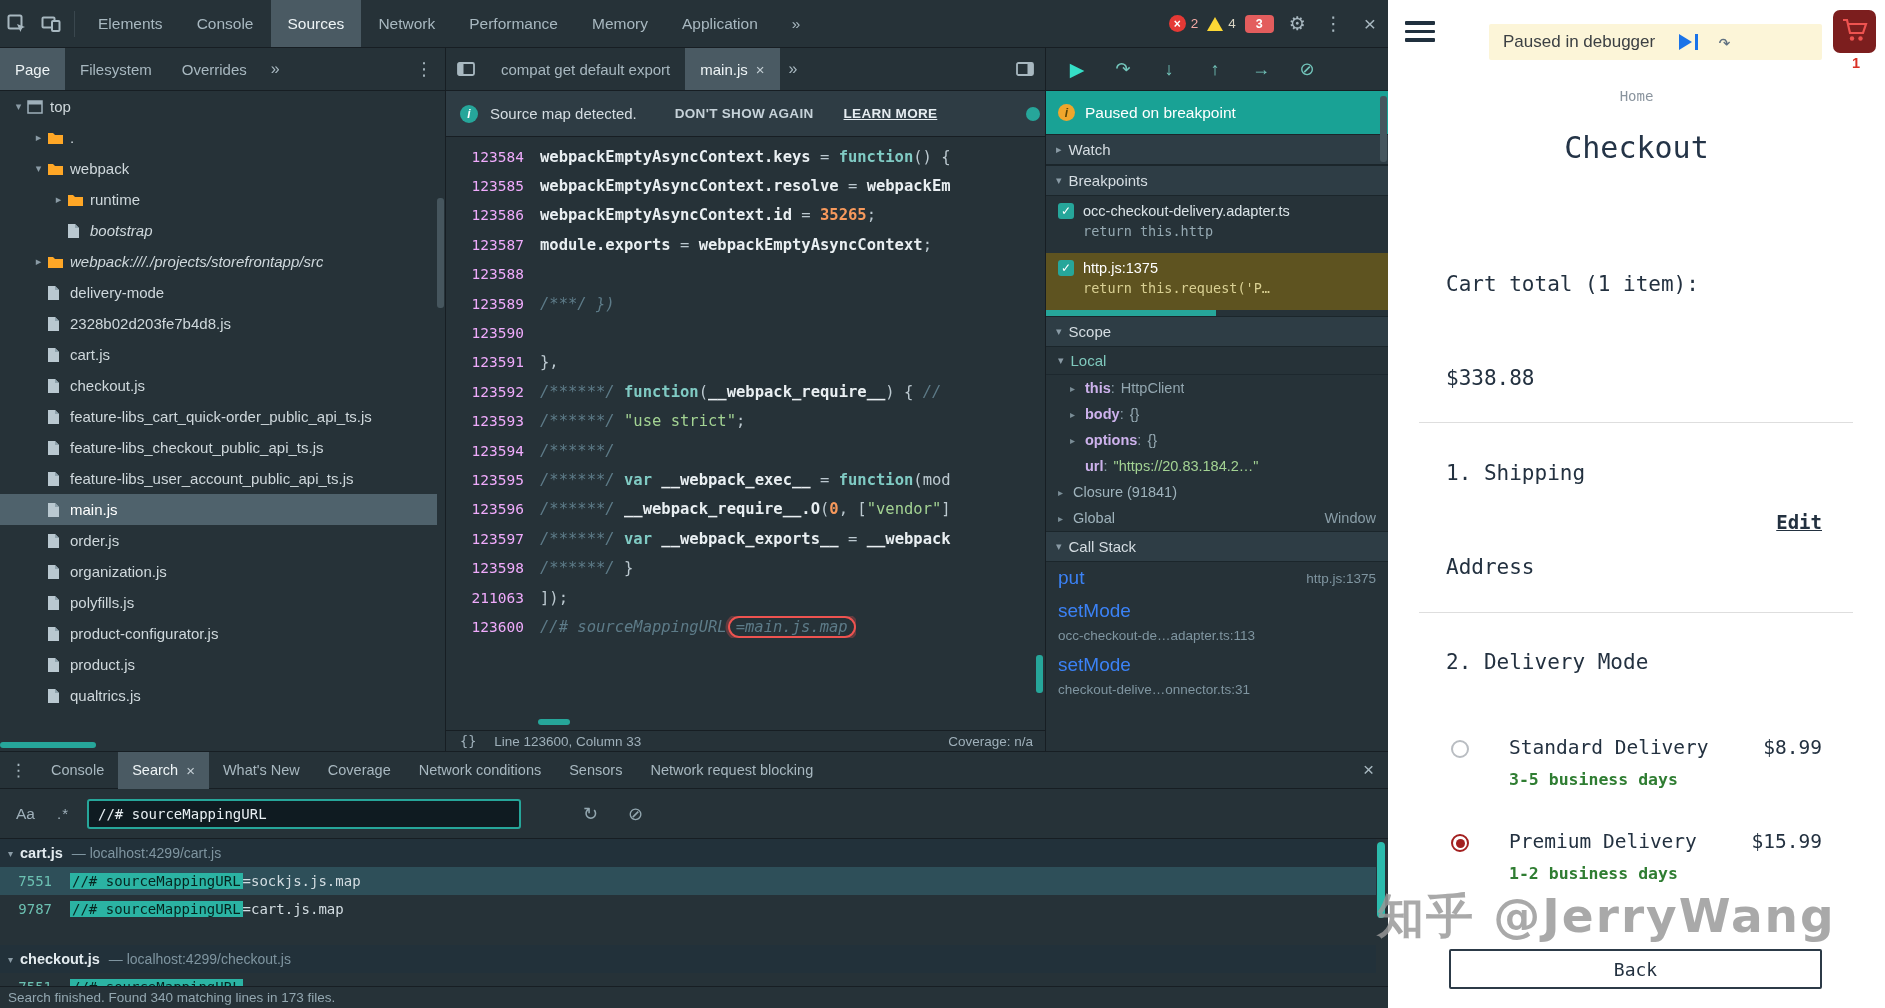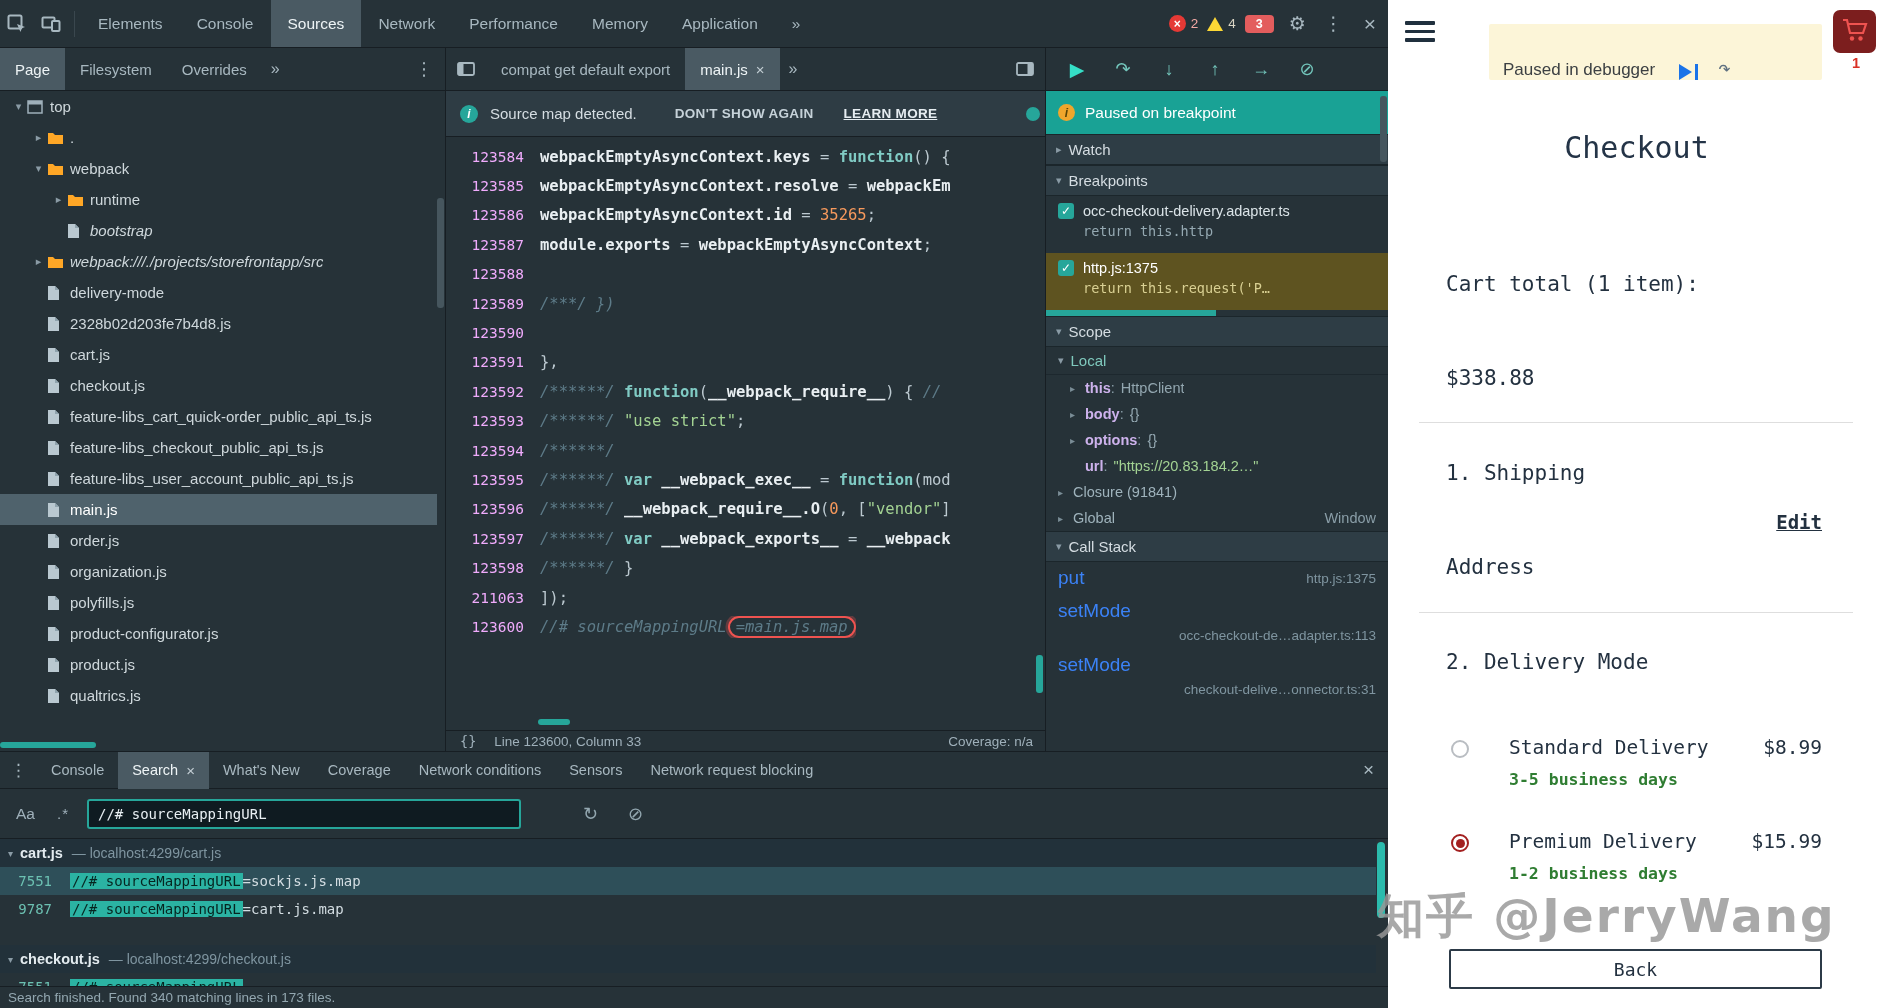--- a/index.html
+++ b/index.html
@@ -54,21 +54,21 @@
   .notif-btn{margin-left:38px;font-weight:700;font-size:13.5px;color:#c6d2d9;letter-spacing:.3px;white-space:nowrap;}
   .notif-link{margin-left:30px;font-weight:700;font-size:13.5px;color:#e6edf1;text-decoration:underline;letter-spacing:.3px;white-space:nowrap;}
   .notif-dot{width:14px;height:14px;border-radius:50%;background:#26a69a;margin-left:auto;margin-right:5px;flex:none;}
 
   #ed-code{position:absolute;top:89px;left:0;right:0;bottom:21px;overflow:hidden;font-family:"DejaVu Sans Mono",monospace;padding-top:5px;}
   .cl{height:29.4px;display:flex;align-items:center;}
   .cl .g{width:78px;flex:none;text-align:right;padding-right:16px;color:#f0abfc;font-size:14.5px;}
   .cl .c{white-space:pre;font-size:15.5px;color:#bcc9d0;overflow:hidden;}
   .tk-id{color:#e9eff2;font-weight:600;}
   .tk-kw{color:#80cbc4;font-weight:700;}
-  .tk-num{color:#f7995c;}
+  .tk-num{color:#f7995c;font-weight:bold;}
   .tk-str{color:#a3d393;}
   .tk-cmt{color:#5d7b88;font-style:italic;}
   .tk-pun{color:#bcc9d0;}
   .annot{display:inline-block;border:2px solid #ee5350;border-radius:12px;padding:0 6px;box-shadow:0 0 0 2.5px rgba(238,83,80,.3);margin-left:1px;}
   #ed-vscroll{position:absolute;right:2px;bottom:58px;width:7px;height:38px;background:#26a69a;border-radius:3px;}
   #ed-hscroll{position:absolute;left:92px;bottom:26px;width:32px;height:6px;background:#26a69a;border-radius:3px;}
   #ed-status{position:absolute;left:0;right:0;bottom:0;height:21px;border-top:1px solid #171e23;display:flex;align-items:center;font-size:13.5px;color:#9fb0ba;box-sizing:border-box;}
   #ed-braces{margin-left:14px;font-family:"DejaVu Sans Mono",monospace;}
   #ed-cursor{margin-left:18px;}
   #ed-coverage{margin-left:auto;margin-right:12px;}
@@ -102,21 +102,21 @@
   .sv .grpnm{color:#9fb3bc;}
   .sv .sep{color:#8a9ea8;margin-right:6px;}
   .sv .val{color:#93a7b0;white-space:nowrap;overflow:hidden;}
   .sv .val.str{color:#a3d393;}
   .sv .right{margin-left:auto;color:#8a9ea8;}
   #dbg-stack{position:absolute;top:514px;left:0;right:0;}
   .cs-inline{height:32px;display:flex;align-items:center;padding:0 12px;}
   .cs-two{height:54px;padding:6px 12px 0 12px;box-sizing:border-box;}
   .cs-fn{font-size:19px;color:#3b82f6;}
   .cs-loc{margin-left:auto;font-size:13.5px;color:#7f95a0;white-space:nowrap;}
-  .cs-two .cs-loc{display:block;text-align:right;margin-top:6px;}
+  .cs-two .cs-loc{display:block;text-align:left;margin-top:6px;}
   #dbg-vscroll{position:absolute;right:1px;top:48px;width:7px;height:66px;background:#46565e;border-radius:3px;}
 
   
   #dt-drawer{position:absolute;left:0;top:751px;width:100%;height:257px;border-top:1px solid #171e23;box-sizing:border-box;background:#263238;}
   #dr-tabs{height:37px;display:flex;align-items:center;border-bottom:1px solid #171e23;font-size:14.5px;color:#a8b8c0;box-sizing:border-box;}
   #dr-tabs .lead-kebab{padding:0 10px;font-size:17px;}
   .drt{padding:0 14px;height:37px;display:flex;align-items:center;gap:8px;white-space:nowrap;}
   .drt.active{background:#4a5a63;color:#eef4f6;}
   #dr-close{margin-left:auto;margin-right:14px;font-size:19px;color:#a8b8c0;}
   #dr-toolbar{height:50px;display:flex;align-items:center;border-bottom:1px solid #171e23;box-sizing:border-box;}
@@ -137,21 +137,21 @@
   .rm .match{background:#2bb3a3;color:#062520;padding:0 2px;white-space:pre;}
   .rm .post{color:#d3dde2;white-space:pre;}
   .rg-gap{height:22px;}
   #dr-status{position:absolute;left:0;right:0;bottom:0;height:22px;background:#263238;border-top:1px solid #171e23;display:flex;align-items:center;padding-left:8px;font-size:13.5px;color:#93a7b0;box-sizing:border-box;z-index:4;}
   #dr-vscroll{position:absolute;right:3px;top:90px;width:8px;height:76px;background:#2bbbad;border-radius:4px;z-index:5;}
 
   
   #page{position:absolute;left:1388px;top:0;width:497px;height:1008px;background:#fff;font-family:"DejaVu Sans Mono",monospace;color:#233140;}
   #hamburger{position:absolute;left:17px;top:21px;width:30px;}
   .hbar{height:3.5px;background:#20303e;margin-bottom:5px;border-radius:1px;}
-  #paused-banner{position:absolute;left:101px;top:24px;width:333px;height:56px;background:#fcf5d8;display:flex;align-items:flex-end;box-sizing:border-box;padding-left:14px;border-radius:2px;}
+  #paused-banner{position:absolute;left:101px;top:24px;width:333px;height:36px;background:#fcf5d8;display:flex;align-items:center;box-sizing:border-box;padding-left:14px;border-radius:2px;}
   #pb-text{font-size:17px;color:#3c4043;font-family:"Liberation Sans",sans-serif;}
   #pb-resume{margin-left:24px;display:flex;align-items:center;}
   .pb-tri{width:0;height:0;border-left:13px solid #1a73e8;border-top:8px solid transparent;border-bottom:8px solid transparent;}
   .pb-bar{width:3.5px;height:16px;background:#1a73e8;margin-left:2.5px;}
   #pb-step{margin-left:20px;font-size:21px;color:#5f7080;}
   #cart-btn{position:absolute;right:9px;top:10px;width:43px;height:43px;background:#7c1e1e;border-radius:7px;display:flex;align-items:center;justify-content:center;}
   #cart-badge{position:absolute;right:19px;top:53px;width:20px;height:20px;border-radius:50%;background:#fff;color:#d93025;font-weight:700;font-size:14.5px;display:flex;align-items:center;justify-content:center;font-family:"Liberation Sans",sans-serif;}
   #pg-home{position:absolute;top:88px;left:0;width:497px;text-align:center;font-size:14px;color:#8a949e;}
   #pg-title{position:absolute;top:130px;left:0;width:497px;text-align:center;font-size:30px;font-weight:500;color:#243447;}
   #pg-cart-label{position:absolute;top:272px;left:58px;font-size:21px;}
@@ -721,20 +721,21 @@
       <span>
         <svg width="26" height="24" viewBox="0 0 26 24">
             <path d="M1 2h4l3 13h13l3-9H6" fill="none" stroke="#ef5350" stroke-width="2.2"></path>
             <circle cx="10" cy="20.5" r="2.2" fill="#ef5350"></circle>
             <circle cx="18.5" cy="20.5" r="2.2" fill="#ef5350"></circle>
           </svg>
       </span>
     </div>
     <div id="cart-badge">1</div>
 
+    <div id="pg-home">Home</div>
     <div id="pg-title">Checkout</div>
     <div id="pg-cart-label">Cart total (1 item):</div>
     <div id="pg-cart-value">$338.88</div>
     <div class="pg-divider" style="top:422px;"></div>
     <div id="pg-ship1">1. Shipping</div>
     <div id="pg-ship-edit">Edit</div>
     <div id="pg-ship2">Address</div>
     <div class="pg-divider" style="top:612px;"></div>
     <div id="pg-del-head">2. Delivery Mode</div>
     <div id="pg-options">

